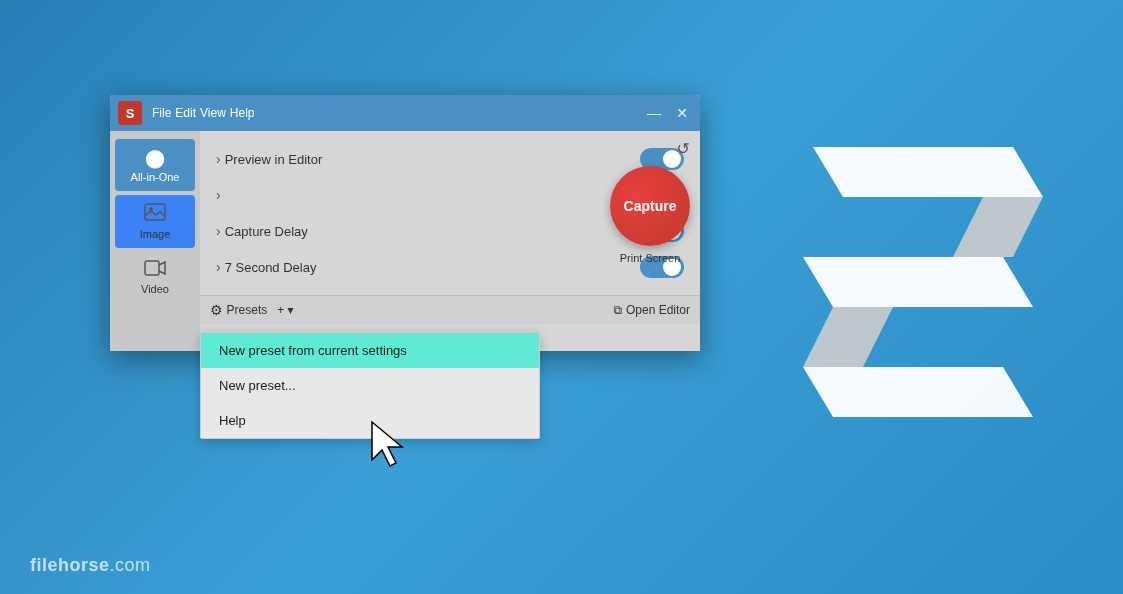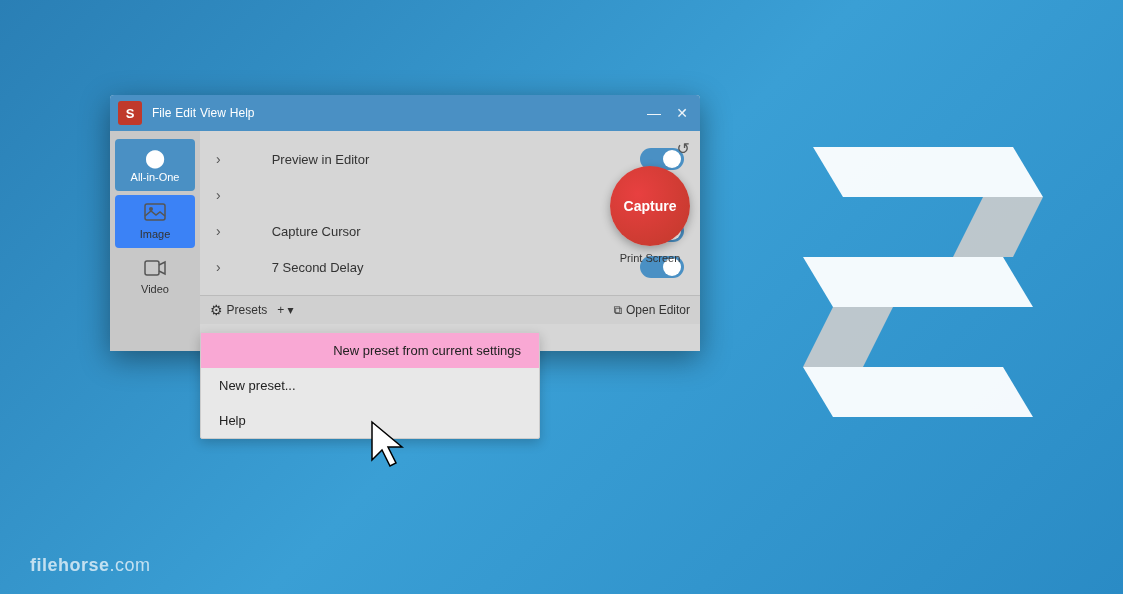--- a/index.html
+++ b/index.html
@@ -167,21 +167,20 @@
       display: flex;
       align-items: center;
       justify-content: space-between;
       padding: 7px 0;
       font-size: 13px;
       color: #333;
     }
 
     .toggle-row-label {
       flex: 1;
-      margin-left: 47px;
     }
 
     
     .toggle {
       width: 44px;
       height: 22px;
       border-radius: 11px;
       position: relative;
       cursor: pointer;
     }
@@ -286,22 +285,21 @@
     }
 
     .dropdown-item {
       padding: 10px 18px;
       font-size: 13px;
       color: #222;
       cursor: pointer;
     }
 
     .dropdown-item.active-hover {
-      background: #f9a8d4;
-      text-align: right;
+      background: #5eead4;
     }
 
     
     .main-content-wrapper {
       flex: 1;
       position: relative;
     }
 
     .chevron-expand {
       color: #555;
@@ -392,21 +390,21 @@
 
         <div class="toggle-row">
           <span class="chevron-expand">›</span>
           <div class="toggle off">
             <div class="toggle-knob"></div>
           </div>
         </div>
 
         <div class="toggle-row">
           <span class="chevron-expand">›</span>
-          <span class="toggle-row-label">Capture Cursor</span>
+          <span class="toggle-row-label">Capture Delay</span>
           <div class="toggle on">
             <div class="toggle-knob"></div>
           </div>
         </div>
 
         <div class="toggle-row">
           <span class="chevron-expand">›</span>
           <span class="toggle-row-label">7 Second Delay</span>
           <div class="toggle on">
             <div class="toggle-knob"></div>

